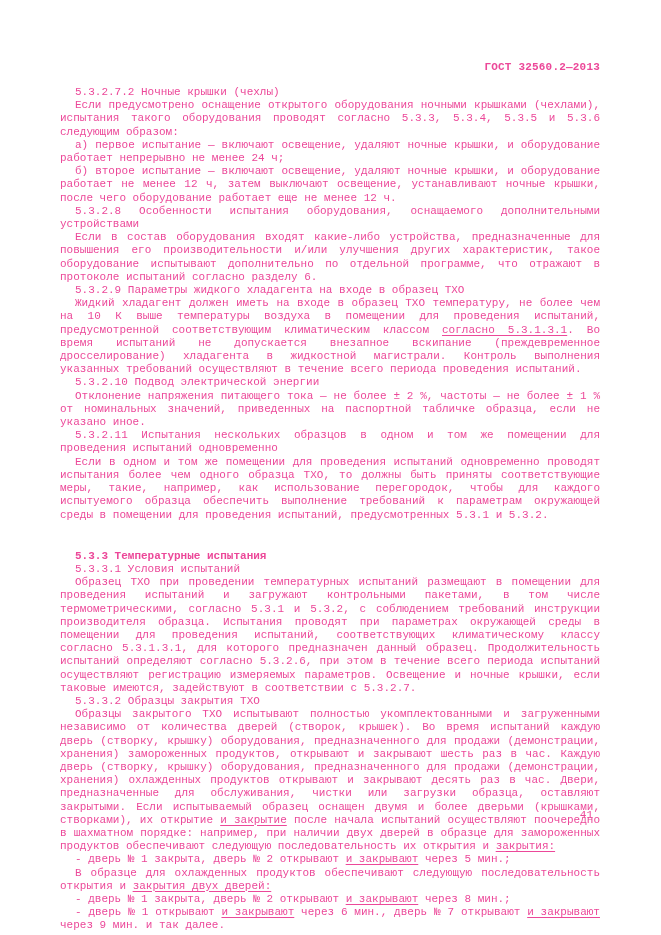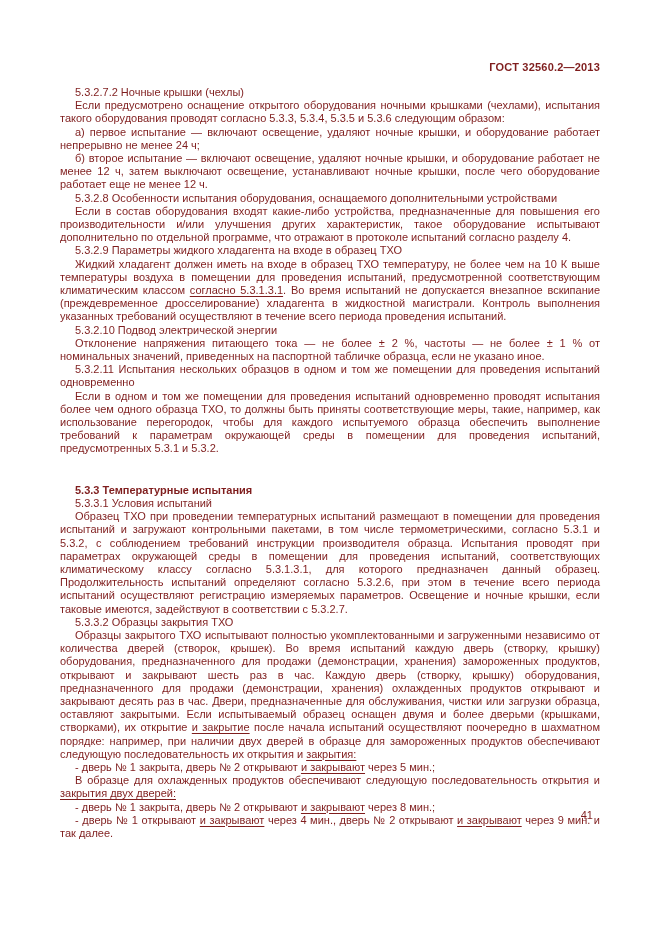--- a/index.html
+++ b/index.html
@@ -5,22 +5,22 @@
   html, body {
     margin: 0;
     padding: 0;
     background: #ffffff;
   }
   .page {
     position: relative;
     width: 661px;
     height: 935px;
     background: #ffffff;
-    font-family: Liberation Sans, sans-serif;
-    color: #7f1d1d;
+    font-family: Liberation Mono, monospace;
+    color: #ec4899;
     overflow: hidden;
   }
   .gost-header {
     position: absolute;
     top: 61px;
     left: 60px;
     width: 540px;
     text-align: right;
     font-size: 11px;
     font-weight: bold;
@@ -68,21 +68,21 @@
     <p><span>5.3.2.7.2 Ночные крышки (чехлы)</span></p>
 
     <p><span>Если предусмотрено оснащение открытого оборудования ночными крышками (чехлами), испытания такого оборудования проводят согласно 5.3.3, 5.3.4, 5.3.5 и 5.3.6 следующим образом:</span></p>
 
     <p><span>а) первое испытание — включают освещение, удаляют ночные крышки, и оборудование работает непрерывно не менее 24 ч;</span></p>
 
     <p><span>б) второе испытание — включают освещение, удаляют ночные крышки, и оборудование работает не менее 12 ч, затем выключают освещение, устанавливают ночные крышки, после чего оборудование работает еще не менее 12 ч.</span></p>
 
     <p><span>5.3.2.8 Особенности испытания оборудования, оснащаемого дополнительными устройствами</span></p>
 
-    <p><span>Если в состав оборудования входят какие-либо устройства, предназначенные для повышения его производительности и/или улучшения других характеристик, такое оборудование испытывают дополнительно по отдельной программе, что отражают в протоколе испытаний согласно разделу 4.</span></p>
+    <p><span>Если в состав оборудования входят какие-либо устройства, предназначенные для повышения его производительности и/или улучшения других характеристик, такое оборудование испытывают дополнительно по отдельной программе, что отражают в протоколе испытаний согласно разделу 6.</span></p>
 
     <p><span>5.3.2.9 Параметры жидкого хладагента на входе в образец ТХО</span></p>
 
     <p><span>Жидкий хладагент должен иметь на входе в образец ТХО температуру, не более чем на 10 К выше температуры воздуха в помещении для проведения испытаний, предусмотренной соответствующим климатическим классом </span><span class="u">согласно 5.3.1.3.1</span><span>. Во время испытаний не допускается внезапное вскипание (преждевременное дросселирование) хладагента в жидкостной магистрали. Контроль выполнения указанных требований осуществляют в течение всего периода проведения испытаний.</span></p>
 
     <p><span>5.3.2.10 Подвод электрической энергии</span></p>
 
     <p><span>Отклонение напряжения питающего тока — не более ± 2 %, частоты — не более ± 1 % от номинальных значений, приведенных на паспортной табличке образца, если не указано иное.</span></p>
 
     <p><span>5.3.2.11 Испытания нескольких образцов в одном и том же помещении для проведения испытаний одновременно</span></p>
@@ -99,19 +99,19 @@
 
     <p><span>Образцы закрытого ТХО испытывают полностью укомплектованными и загруженными независимо от количества дверей (створок, крышек). Во время испытаний каждую дверь (створку, крышку) оборудования, предназначенного для продажи (демонстрации, хранения) замороженных продуктов, открывают и закрывают шесть раз в час. Каждую дверь (створку, крышку) оборудования, предназначенного для продажи (демонстрации, хранения) охлажденных продуктов открывают и закрывают десять раз в час. Двери, предназначенные для обслуживания, чистки или загрузки образца, оставляют закрытыми. Если испытываемый образец оснащен двумя и более дверьми (крышками, створками), их открытие </span><span class="u">и закрытие</span><span> после начала испытаний осуществляют поочередно в шахматном порядке: например, при наличии двух дверей в образце для замороженных продуктов обеспечивают следующую последовательность их открытия и </span><span class="u">закрытия:</span></p>
 
     <p><span>- дверь № 1 закрыта, дверь № 2 открывают </span><span class="u">и закрывают</span><span> через 5 мин.;</span></p>
 
 
     <p><span>В образце для охлажденных продуктов обеспечивают следующую последовательность открытия и </span><span class="u">закрытия двух дверей:</span></p>
 
     <p><span>- дверь № 1 закрыта, дверь № 2 открывают </span><span class="u">и закрывают</span><span> через 8 мин.;</span></p>
 
-    <p><span>- дверь № 1 открывают </span><span class="u">и закрывают</span><span> через 4 мин., дверь № 2 открывают </span><span class="u">и закрывают</span><span> через 9 мин. и так далее.</span></p>
+    <p><span>- дверь № 1 открывают </span><span class="u">и закрывают</span><span> через 6 мин., дверь № 7 открывают </span><span class="u">и закрывают</span><span> через 9 мин. и так далее.</span></p>
 
   </div>
 
   <div class="page-number">41</div>
 
 </div>
 
 </body></html>

